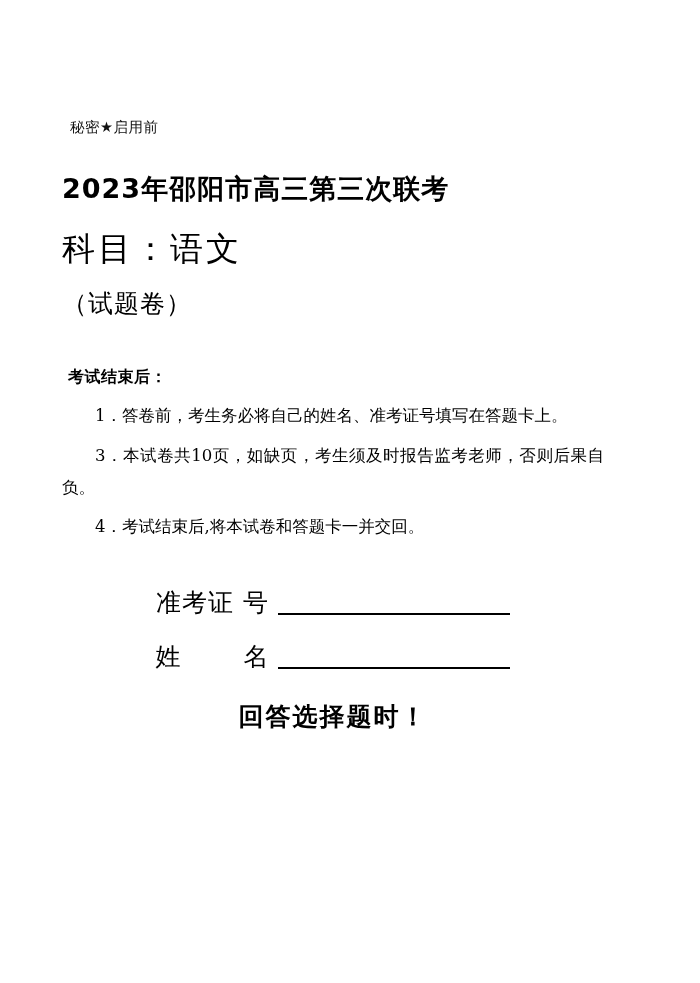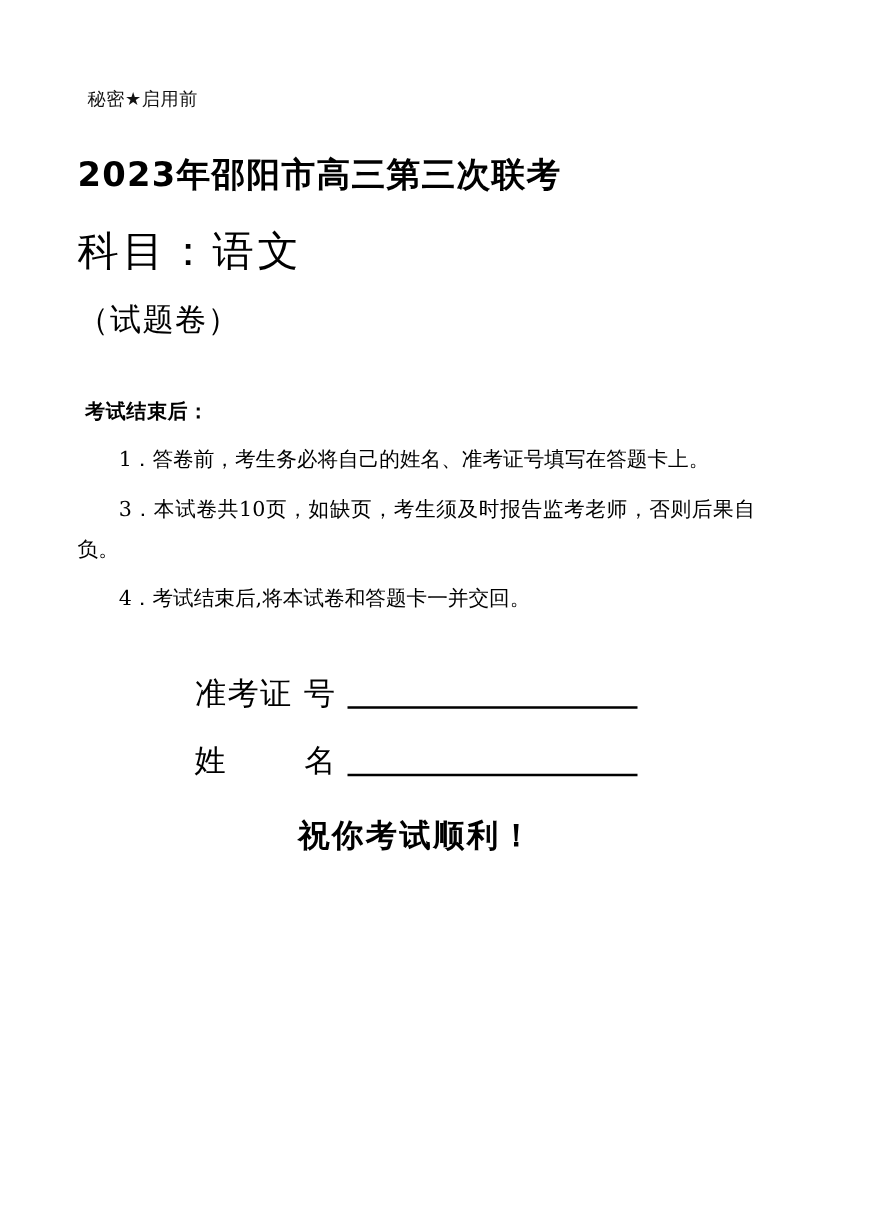--- a/index.html
+++ b/index.html
@@ -14,20 +14,21 @@
     color: #000000;
     position: relative;
     overflow: hidden;
   }
   .page {
     width: 700px;
     height: 780px;
     box-sizing: border-box;
     padding: 70px 96px 0 62px;
     position: relative;
+    margin-top: 48px;
   }
   .secret-line {
     font-family: "DejaVu Sans", sans-serif;
     font-size: 14.5px;
     letter-spacing: 0.5px;
     color: #111;
     margin: 0 0 0 8px;
     font-weight: 500;
   }
   .title-block {
@@ -141,15 +142,15 @@
       <span class="field-blank"></span>
     </div>
     <div class="field-row">
       <span class="field-label">姓</span>
       <span class="field-gap"></span>
       <span class="field-label">名</span>
       <span class="field-blank"></span>
     </div>
   </div>
 
-  <div class="wish-line">祝你考试顺利！</div>
+  <div class="wish-line">回答选择题时！</div>
 
 </div>
 
 </body></html>

